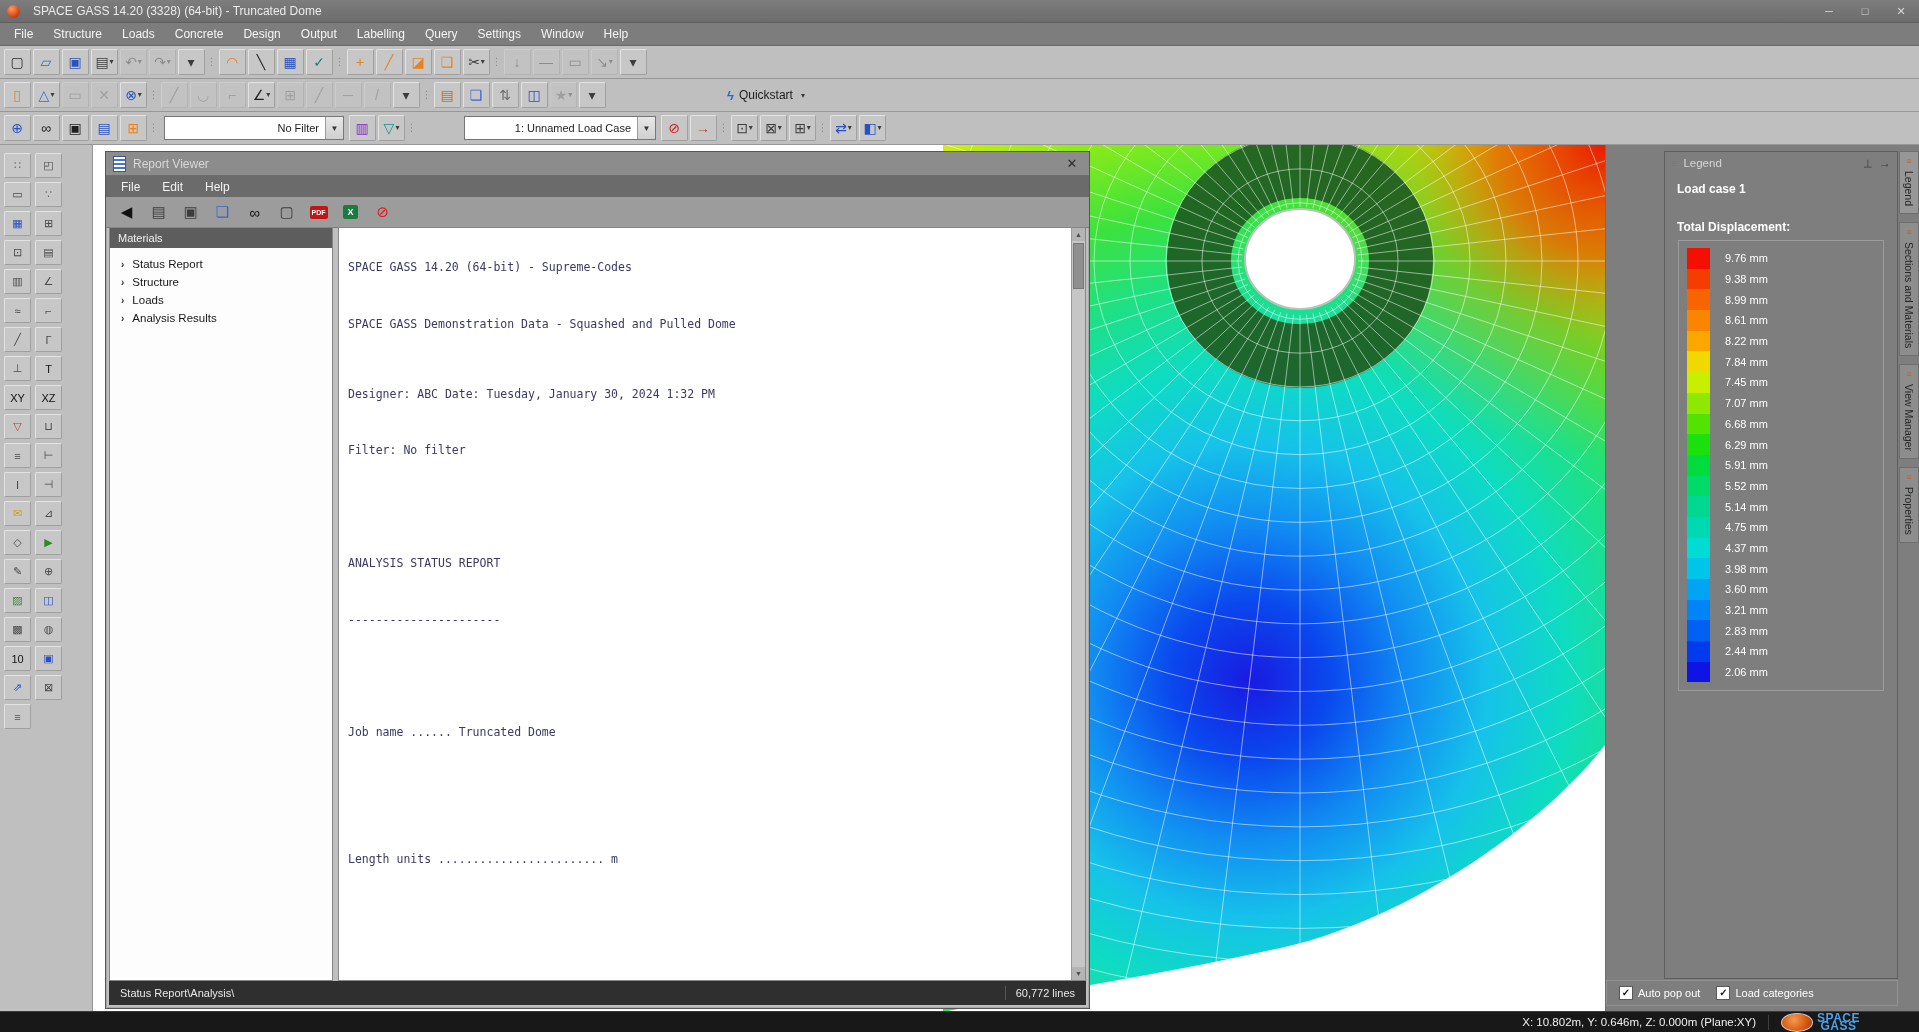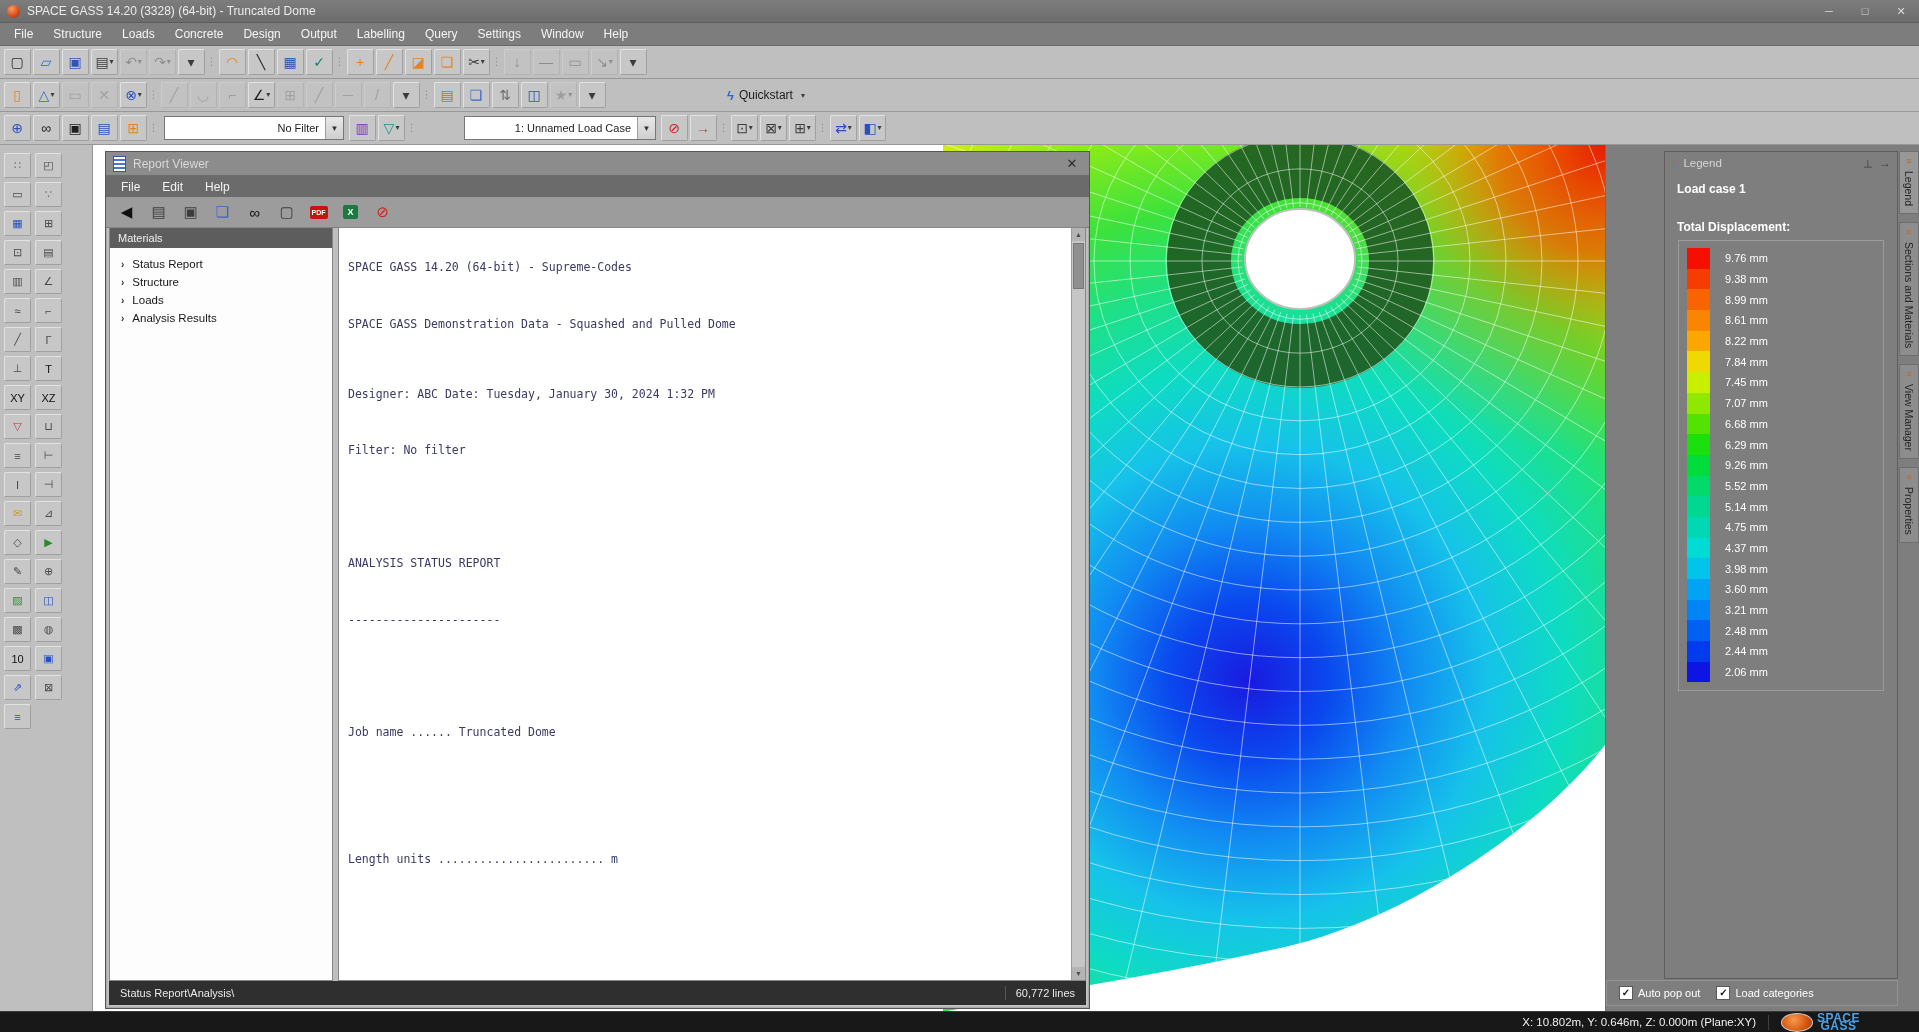--- a/index.html
+++ b/index.html
@@ -1,21 +1,21 @@
 <!DOCTYPE html>
 <html><head>
 <meta charset="utf-8">
 <style>
   html,body{margin:0;padding:0;background:#4a4a4a;}
   .app{position:relative;width:1919px;height:1032px;overflow:hidden;background:#7e7e7e;
        font-family:"Liberation Sans",sans-serif;-webkit-font-smoothing:antialiased;}
 
   
   .titlebar{position:absolute;top:0;left:0;right:0;height:22px;background:linear-gradient(#7d7d7d,#6c6c6c);
-            display:flex;align-items:center;padding-left:7px;gap:7px;border-bottom:1px solid #5e5e5e;}
+            display:flex;align-items:center;padding-left:7px;gap:13px;border-bottom:1px solid #5e5e5e;}
   .title-logo{width:13px;height:13px;border-radius:50%;
               background:radial-gradient(circle at 35% 30%,#ff9a5c,#d4491a 60%,#8f2a08);}
   .title-text{font-size:12px;color:#ebebeb;}
   .win-controls{margin-left:auto;display:flex;height:100%;}
   .win-btn{width:36px;height:100%;display:flex;align-items:center;justify-content:center;
            color:#d9d9d9;font-size:11px;}
 
   
   .menubar{position:absolute;top:23px;left:0;right:0;height:22px;background:#7d7d7d;display:flex;
            align-items:center;padding-left:4px;border-bottom:1px solid #696969;}
@@ -1069,21 +1069,21 @@
             <span class="lg-val">6.68 mm</span>
           </div>
 
           <div class="lg-row">
             <span class="lg-swatch" style="background: rgb(28, 224, 14);"></span>
             <span class="lg-val">6.29 mm</span>
           </div>
 
           <div class="lg-row">
             <span class="lg-swatch" style="background: rgb(0, 220, 60);"></span>
-            <span class="lg-val">9.26 mm</span>
+            <span class="lg-val">5.91 mm</span>
           </div>
 
           <div class="lg-row">
             <span class="lg-swatch" style="background: rgb(0, 218, 104);"></span>
             <span class="lg-val">5.52 mm</span>
           </div>
 
           <div class="lg-row">
             <span class="lg-swatch" style="background: rgb(0, 216, 146);"></span>
             <span class="lg-val">5.14 mm</span>
@@ -1109,21 +1109,21 @@
             <span class="lg-val">3.60 mm</span>
           </div>
 
           <div class="lg-row">
             <span class="lg-swatch" style="background: rgb(0, 132, 246);"></span>
             <span class="lg-val">3.21 mm</span>
           </div>
 
           <div class="lg-row">
             <span class="lg-swatch" style="background: rgb(0, 96, 242);"></span>
-            <span class="lg-val">2.48 mm</span>
+            <span class="lg-val">2.83 mm</span>
           </div>
 
           <div class="lg-row">
             <span class="lg-swatch" style="background: rgb(0, 60, 238);"></span>
             <span class="lg-val">2.44 mm</span>
           </div>
 
           <div class="lg-row">
             <span class="lg-swatch" style="background: rgb(13, 20, 228);"></span>
             <span class="lg-val">2.06 mm</span>

